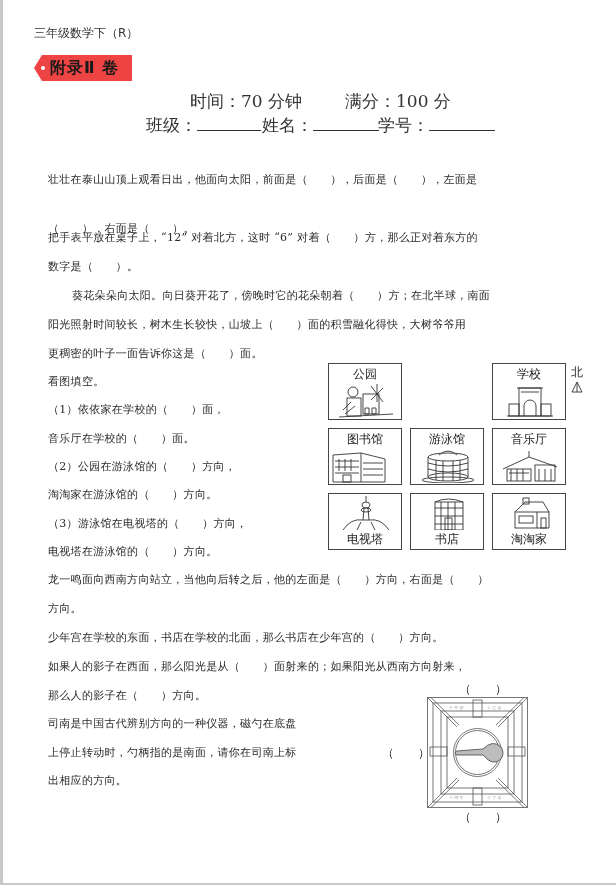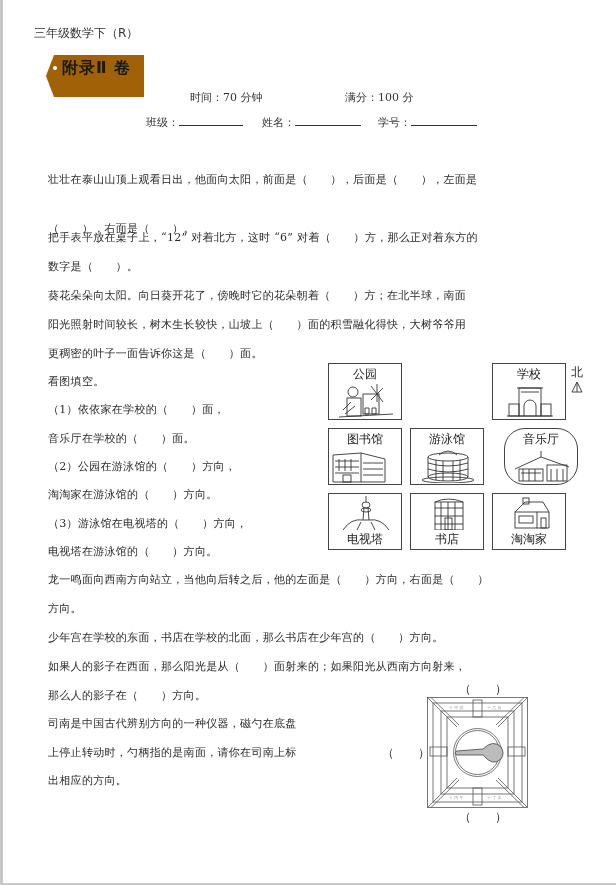--- a/index.html
+++ b/index.html
@@ -2,25 +2,25 @@
 <html><head>
 <meta charset="utf-8">
 <style>
   * { box-sizing: border-box; margin: 0; padding: 0; }
   html, body { width: 616px; height: 885px; background: #ffffff; overflow: hidden; }
   body { position: relative; font-family: "DejaVu Serif", "Liberation Serif", serif; color: #2a2a2a; }
   .page-border-left { position: absolute; left: 0; top: 0; width: 3px; height: 885px; background: #c8c8c8; }
   .page-border-bottom { position: absolute; left: 0; bottom: 0; width: 616px; height: 2px; background: #c8c8c8; }
   .abs { position: absolute; white-space: nowrap; }
   .header-subject { left: 34px; top: 25px; font-size: 12px; font-family: "DejaVu Sans", "Liberation Sans", sans-serif; color: #333; }
-  .tag { left: 46px; top: 55px; height: 42px; width: 98px; background: #a16207; 
+  .tag { left: 34px; top: 55px; height: 26px; width: 98px; background: #ef4444; 
          clip-path: polygon(8px 0, 100% 0, 100% 100%, 8px 100%, 0 50%); }
   .tag-dot { position: absolute; left: 7px; top: 11px; width: 4px; height: 4px; border-radius: 50%; background: #fff; }
   .tag-text { position: absolute; left: 16px; top: 3px; font-size: 16px; font-weight: bold; color: #1a1a1a; font-family: "DejaVu Sans", "Liberation Sans", sans-serif; letter-spacing: 1px; }
-  .meta { font-size: 11px; color: #333; }
+  .meta { font-size: 17px; color: #333; }
   .blank-line { display: inline-block; border-bottom: 1px solid #333; height: 12px; vertical-align: baseline; }
   .q { left: 48px; font-size: 11px; color: #2a2a2a; letter-spacing: 0.3px; }
   .grid { position: absolute; left: 328px; top: 363px; width: 245px; height: 189px; text-decoration: underline; }
   .cell { position: absolute; width: 74px; height: 57px; border: 1px solid #444; background: #fff; }
   .cell-label { position: absolute; left: 0; width: 100%; text-align: center; font-size: 12px; color: #222; }
   .cell svg { position: absolute; left: 8px; width: 58px; height: 34px; }
   .north { left: 570px; top: 364px; font-size: 12px; text-align: center; width: 14px; }
   .compass { position: absolute; left: 427px; top: 697px; width: 101px; height: 111px; }
   .paren { font-size: 12px; color: #333; }
 </style>
@@ -49,21 +49,21 @@
 <div class="abs meta" style="left:378px; top:114px;">
   <span>学号：</span><span class="blank-line" style="width:66px;"></span>
 </div>
 
 <div class="abs q" style="top:172px;">壮壮在泰山山顶上观看日出，他面向太阳，前面是（　　），后面是（　　），左面是</div>
 <div class="abs q" style="top:201px;margin-top:20px;">（　　），右面是（　　）。</div>
 
 <div class="abs q" style="top:230px;">把手表平放在桌子上，“12” 对着北方，这时 “6” 对着（　　）方，那么正对着东方的</div>
 <div class="abs q" style="top:259px;">数字是（　　）。</div>
 
-<div class="abs q" style="top:288px;">葵花朵朵向太阳。向日葵开花了，傍晚时它的花朵朝着（　　）方；在北半球，南面</div>
+<div class="abs q" style="top:288px;margin-left:24px;">葵花朵朵向太阳。向日葵开花了，傍晚时它的花朵朝着（　　）方；在北半球，南面</div>
 <div class="abs q" style="top:317px;">阳光照射时间较长，树木生长较快，山坡上（　　）面的积雪融化得快，大树爷爷用</div>
 <div class="abs q" style="top:346px;">更稠密的叶子一面告诉你这是（　　）面。</div>
 
 <div class="abs q" style="top:374px;">看图填空。</div>
 <div class="abs q" style="top:402px;">（1）依依家在学校的（　　）面，</div>
 <div class="abs q" style="top:431px;">音乐厅在学校的（　　）面。</div>
 <div class="abs q" style="top:459px;">（2）公园在游泳馆的（　　）方向，</div>
 <div class="abs q" style="top:487px;">淘淘家在游泳馆的（　　）方向。</div>
 <div class="abs q" style="top:516px;">（3）游泳馆在电视塔的（　　）方向，</div>
 <div class="abs q" style="top:544px;">电视塔在游泳馆的（　　）方向。</div>
@@ -117,21 +117,21 @@
         <path d="M20 6 Q29 -2 38 6"></path>
           <ellipse cx="29" cy="8" rx="20" ry="4"></ellipse>
         <path d="M9 8 L9 28 M49 8 L49 28"></path>
           <ellipse cx="29" cy="28" rx="20" ry="4"></ellipse>
         <path d="M9 14 Q29 20 49 14 M9 20 Q29 26 49 20"></path>
           <path d="M17 11 v20 M24 12 v20 M34 12 v20 M41 11 v20"></path>
         <ellipse cx="29" cy="31" rx="26" ry="3"></ellipse>
       </g>
     </svg>
   </div>
-  <div class="cell" style="left:176px; top:65px;border-radius:21px;">
+  <div class="cell" style="left:164px; top:65px;">
     <div class="cell-label" style="top:2px;">音乐厅</div>
     <svg viewBox="0 0 58 34" style="top:20px;">
       <g fill="none" stroke="#333" stroke-width="0.9">
         <path d="M2 20 L28 8 L56 18"></path>
           <path d="M28 8 L28 2"></path>
         <rect x="6" y="20" width="24" height="12"></rect>
           <rect x="34" y="16" width="20" height="16"></rect>
         <path d="M8 24 h20 M10 20 v12 M16 20 v12 M22 20 v12"></path>
           <path d="M38 20 v12 M44 20 v12 M50 20 v12"></path>
       </g>

